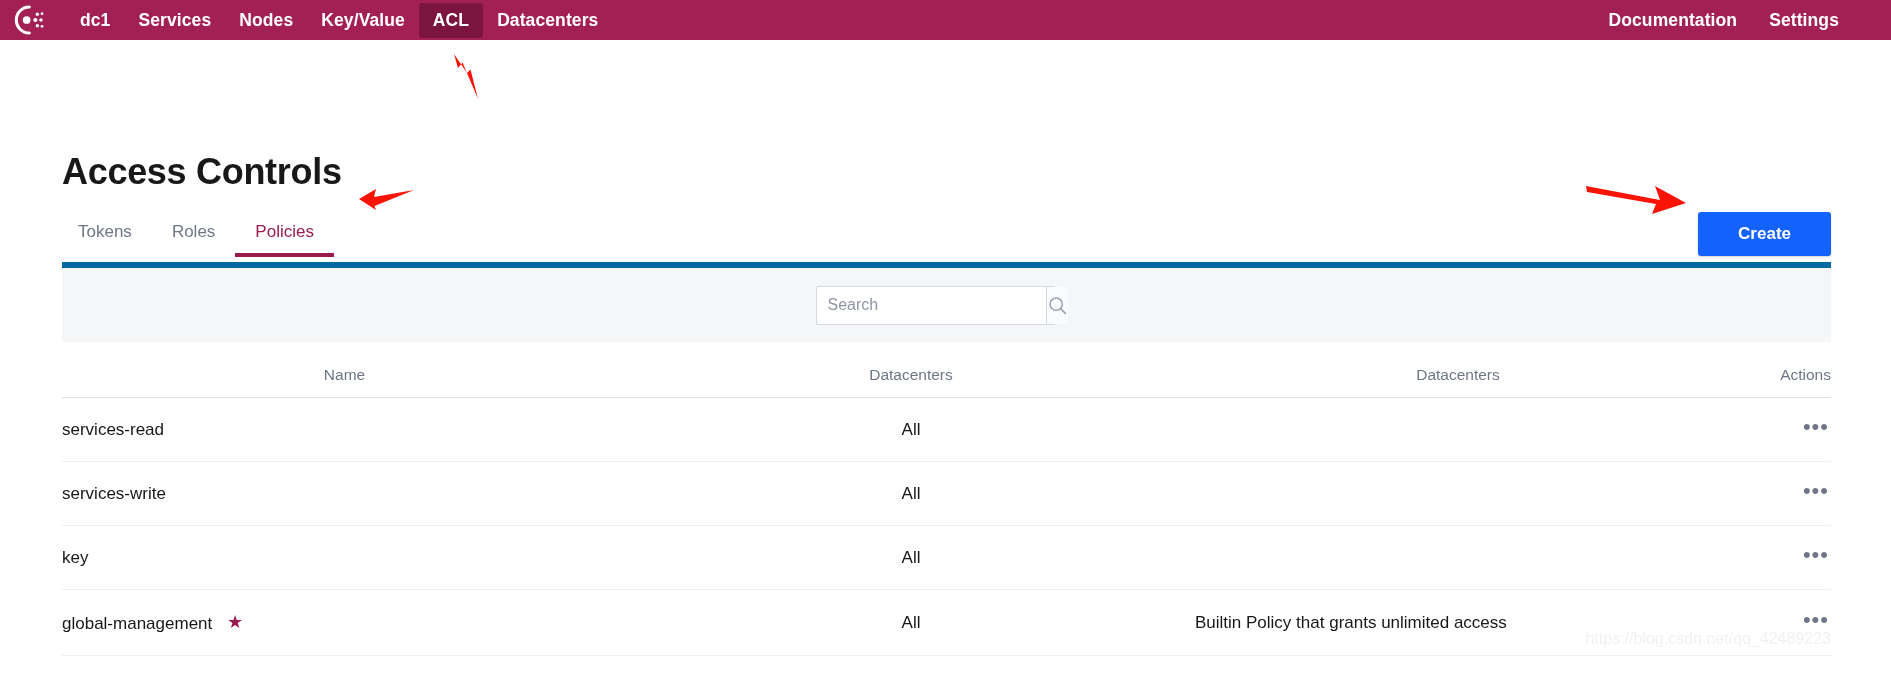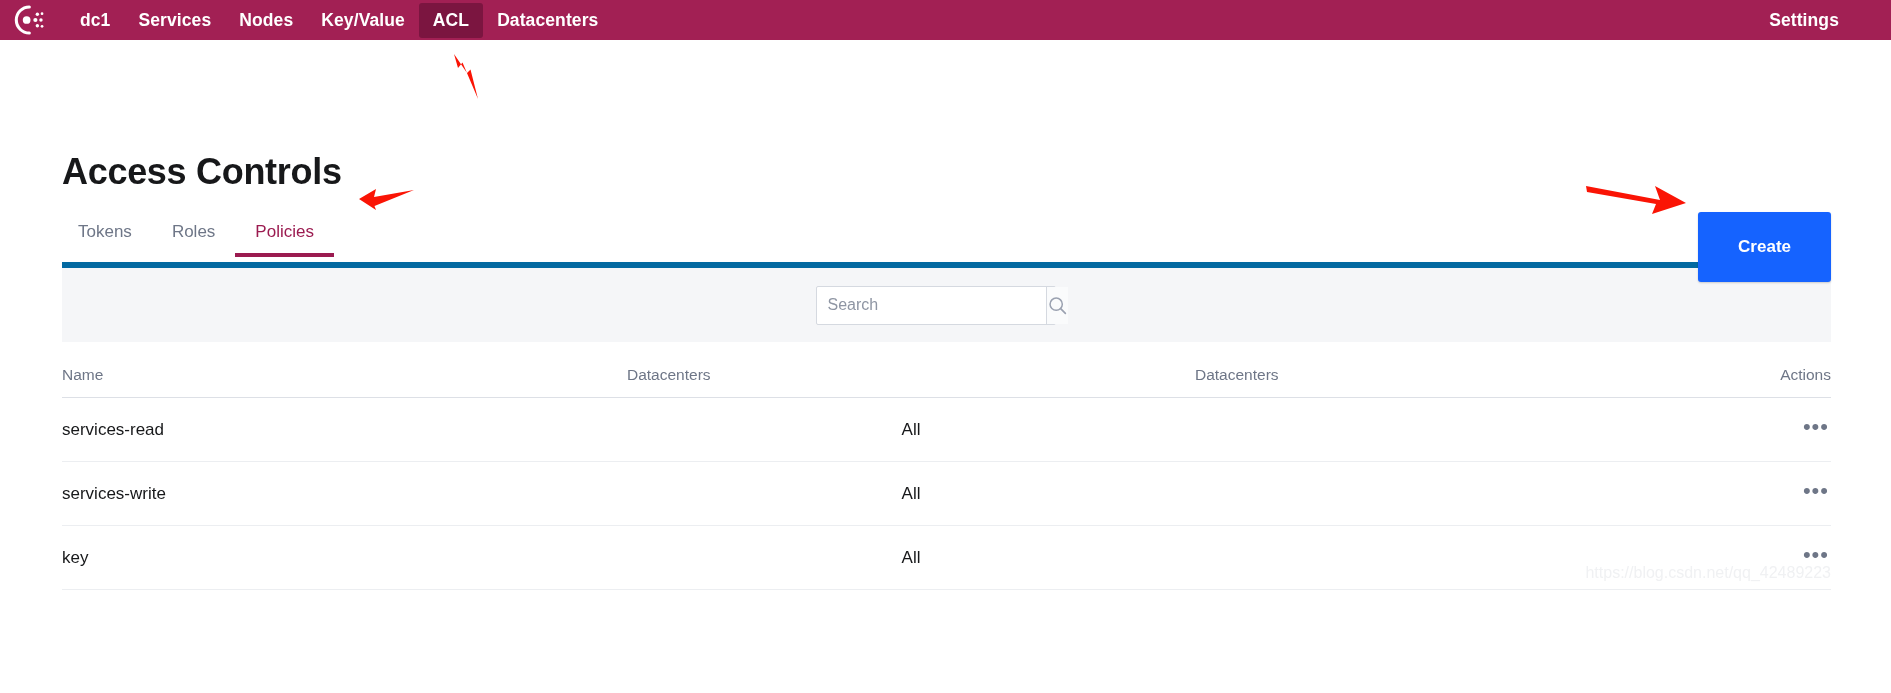--- a/index.html
+++ b/index.html
@@ -86,21 +86,21 @@
   .create-btn {
     position: absolute;
     right: 0;
     top: -10px;
     background: #1563ff;
     color: #ffffff;
     font-size: 17px;
     font-weight: bold;
     border: none;
     border-radius: 3px;
-    padding: 25px 40px;
+    padding: 12px 40px;
     cursor: pointer;
     box-shadow: 0 1px 2px rgba(0,0,0,0.18);
   }
 
   
   .filterbar {
     background: #f5f6f8;
     height: 74px;
     display: flex;
     align-items: center;
@@ -133,21 +133,21 @@
     background: #fafbfc;
     display: flex;
     align-items: center;
     justify-content: center;
     cursor: pointer;
   }
 
   
   .tbl { width: 100%; border-collapse: collapse; table-layout: fixed; }
   .tbl th {
-    text-align: left;
+    text-align: center;
     font-size: 15.5px;
     font-weight: normal;
     color: #6e7687;
     padding: 24px 0 13px 0;
     border-bottom: 1px solid #dde0e6;
   }
   .tbl td {
     font-size: 17px;
     color: #17181a;
     padding: 21px 0 21px 0;
@@ -210,20 +210,21 @@
       <circle cx="35.6" cy="27.0" r="1.5" fill="#ffffff"></circle>
     </svg>
     <a class="nav-item">dc1</a>
     <a class="nav-item">Services</a>
     <a class="nav-item">Nodes</a>
     <a class="nav-item">Key/Value</a>
     <a class="nav-item active">ACL</a>
     <a class="nav-item">Datacenters</a>
   </div>
   <div class="nav-right">
+    <a class="nav-item">Documentation</a>
     <a class="nav-item">Settings</a>
   </div>
 </div>
 
 <div class="content">
 
   <h1 class="page-title">Access Controls</h1>
 
   <div class="tabbar">
     <div class="tab">Tokens</div>
@@ -277,20 +278,31 @@
       <tr>
         <td class="col-name">
           <span>key</span>
         </td>
         <td class="col-dc cell-dc">All</td>
         <td class="col-desc cell-desc"></td>
         <td class="col-act">
           <span class="kebab">•••</span>
         </td>
       </tr>
+      <tr>
+        <td class="col-name">
+          <span>global-management</span>
+          <span class="star">★</span>
+        </td>
+        <td class="col-dc cell-dc">All</td>
+        <td class="col-desc cell-desc">Builtin Policy that grants unlimited access</td>
+        <td class="col-act">
+          <span class="kebab">•••</span>
+        </td>
+      </tr>
     </tbody>
   </table>
 
   <div class="watermark">https://blog.csdn.net/qq_42489223</div>
 </div>
 
 <svg class="arrow" id="arrow-acl" viewBox="0 0 50 50">
   <path d="M6 2 L10 16 L14.5 10.5 L30 47 L22.5 17.5 L19 21 Z" fill="#fa1405"></path>
 </svg>
 <svg class="arrow" id="arrow-tab" viewBox="0 0 56 28">

